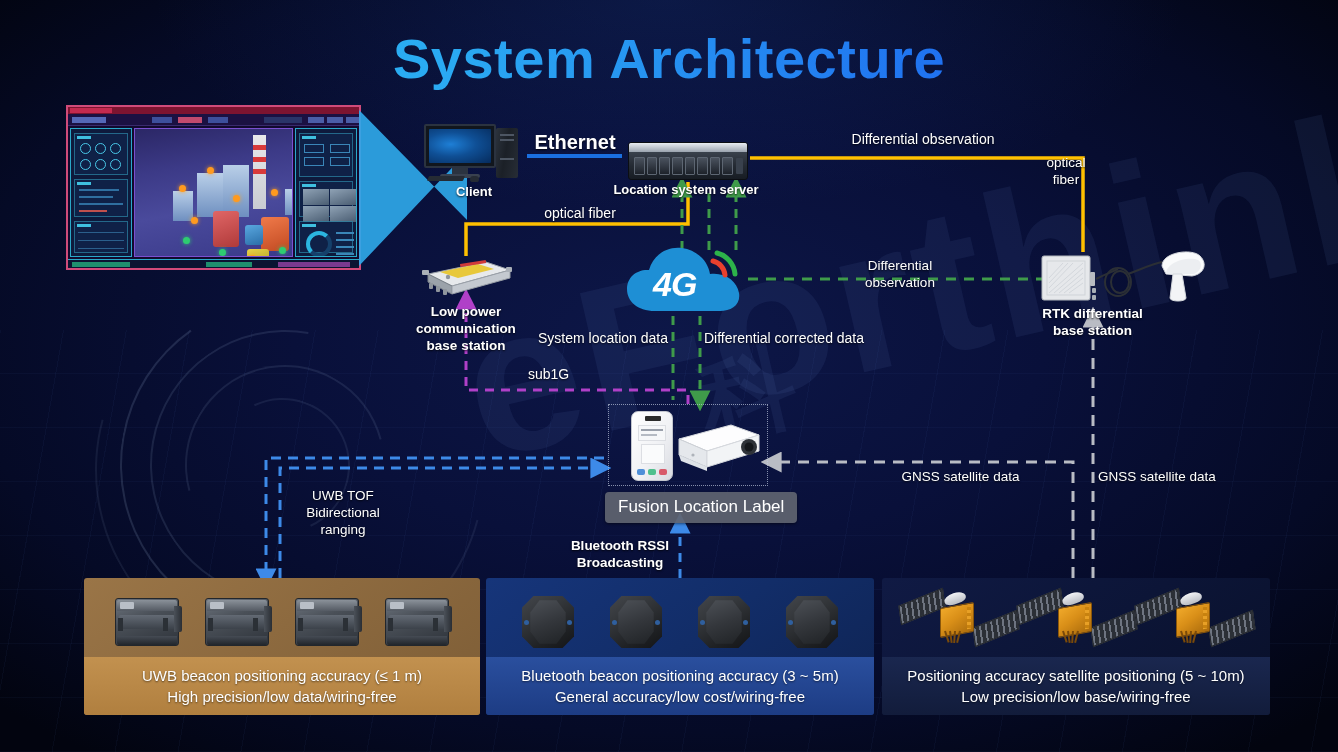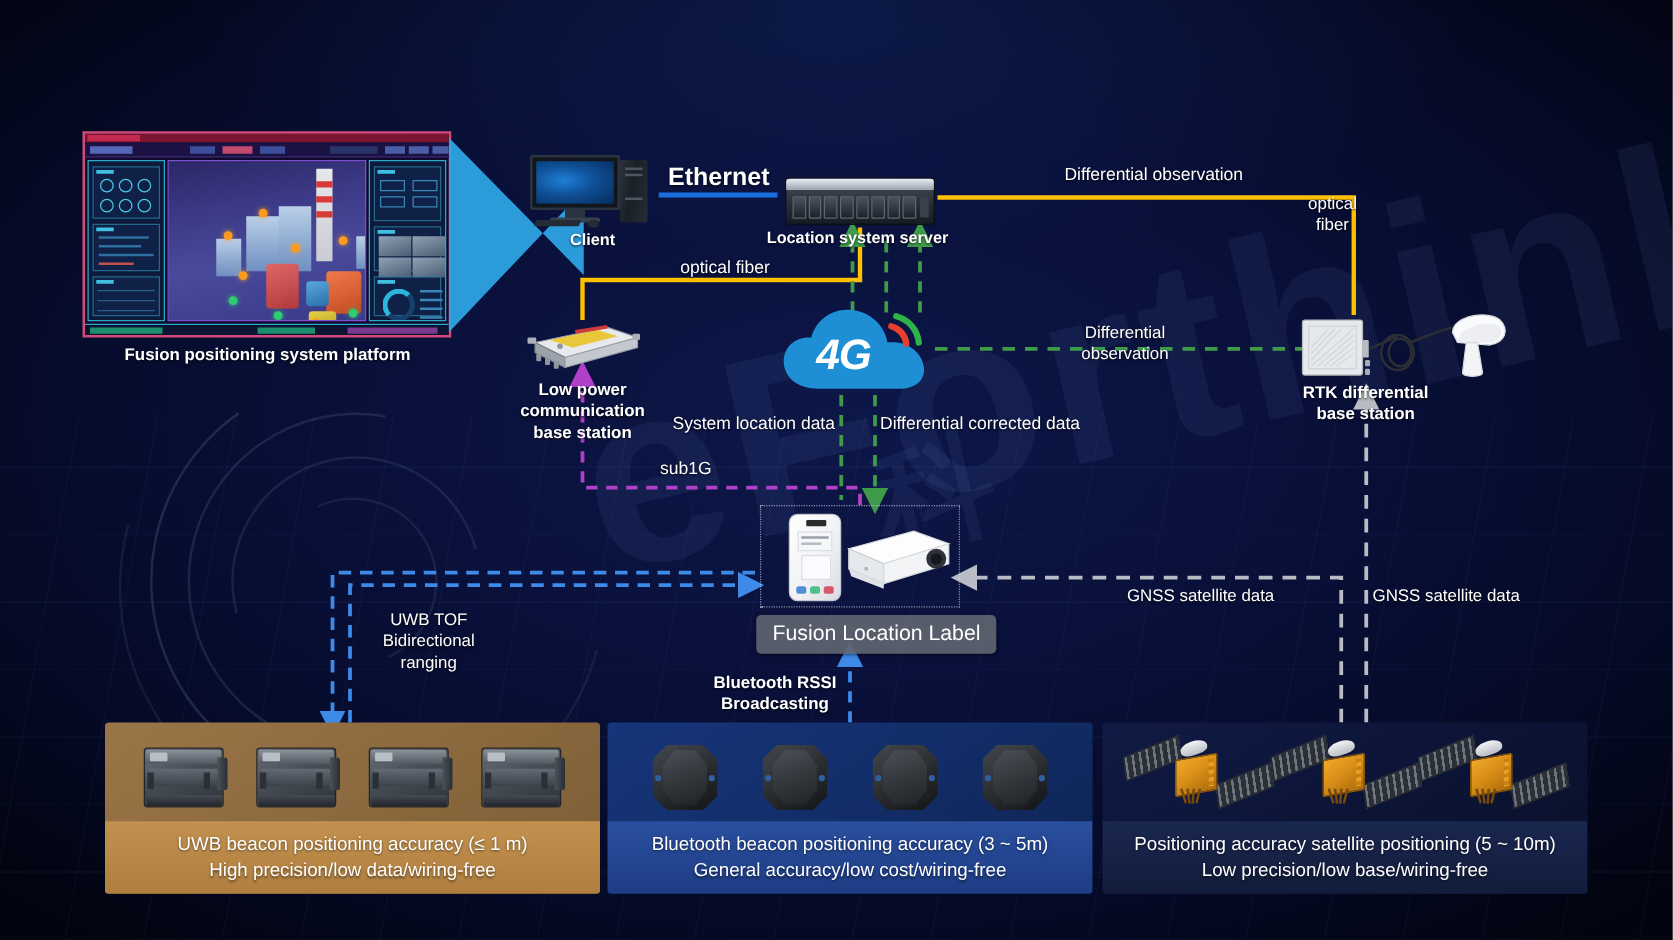--- a/index.html
+++ b/index.html
@@ -290,20 +290,21 @@
 
   <div class="swirl" style="left:120px;top:300px;width:330px;height:330px;transform:rotate(10deg);"></div>
   <div class="swirl" style="left:150px;top:330px;width:270px;height:270px;transform:rotate(55deg);opacity:.8;"></div>
   <div class="swirl" style="left:185px;top:365px;width:200px;height:200px;transform:rotate(120deg);opacity:.7;"></div>
   <div class="swirl" style="left:215px;top:398px;width:135px;height:135px;transform:rotate(200deg);opacity:.6;"></div>
   <div class="swirl" style="left:95px;top:275px;width:390px;height:390px;transform:rotate(-30deg);opacity:.55;"></div>
 
   <div id="watermark">eForthink</div>
   <div id="watermark2">科</div>
 
+  <div id="title">System Architecture</div>
 
   <div id="platform-wrap">
     <div id="platform">
       <div class="pf-topbar"></div>
       <div class="pf-nav">
         <i style="left:4px;width:34px;background:#5568b8;"></i>
         <i style="left:84px;width:20px;"></i>
         <i style="left:110px;width:24px;background:#c24a6e;"></i>
         <i style="left:140px;width:20px;"></i>
         <i style="left:196px;width:38px;background:#2a3468;"></i>
@@ -388,21 +389,20 @@
         <i style="left:138px;width:46px;"></i>
         <i style="left:210px;width:72px;background:#7a3a8f;"></i>
       </div>
     </div>
   </div>
 
   <svg id="cone" viewBox="0 0 110 160">
     <polygon points="0,2 0,158 108,44 108,112" fill="#2fa7e8" opacity="0.92"></polygon>
   </svg>
 
-  <div class="lbl b" style="left:66px; top:276px; width:296px; font-size:13.5px;">Fusion positioning system platform</div>
 
   <svg id="wires">
     <defs>
       <marker id="ar-green" markerWidth="7" markerHeight="7" refX="3.2" refY="3.5" orient="auto">
         <path d="M0,0 L7,3.5 L0,7 Z" fill="#3f9b4a"></path>
       </marker>
       <marker id="ar-purple" markerWidth="7" markerHeight="7" refX="3.2" refY="3.5" orient="auto">
         <path d="M0,0 L7,3.5 L0,7 Z" fill="#b040c8"></path>
       </marker>
       <marker id="ar-blue" markerWidth="7" markerHeight="7" refX="3.2" refY="3.5" orient="auto">

